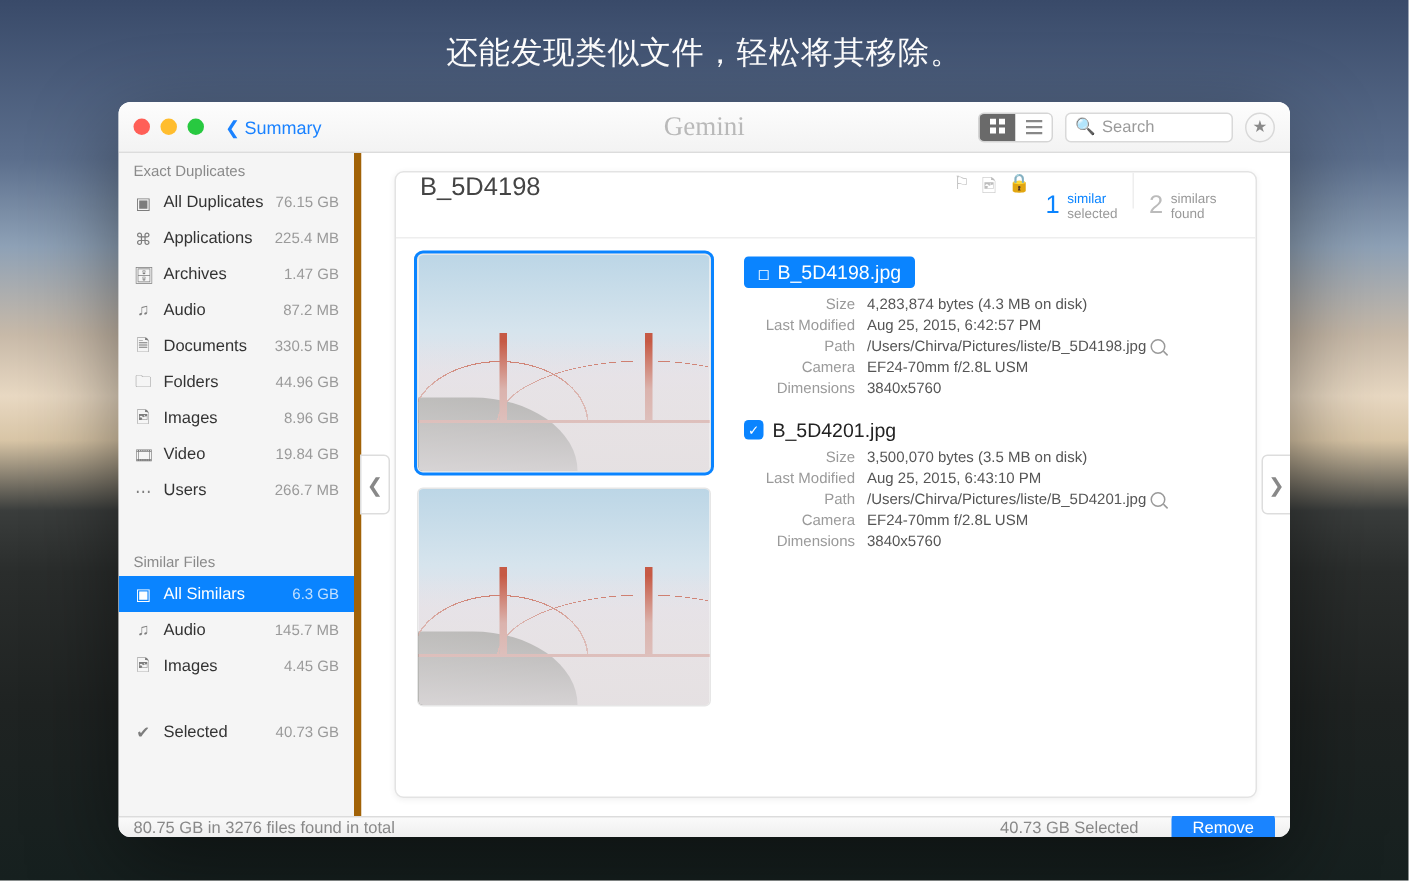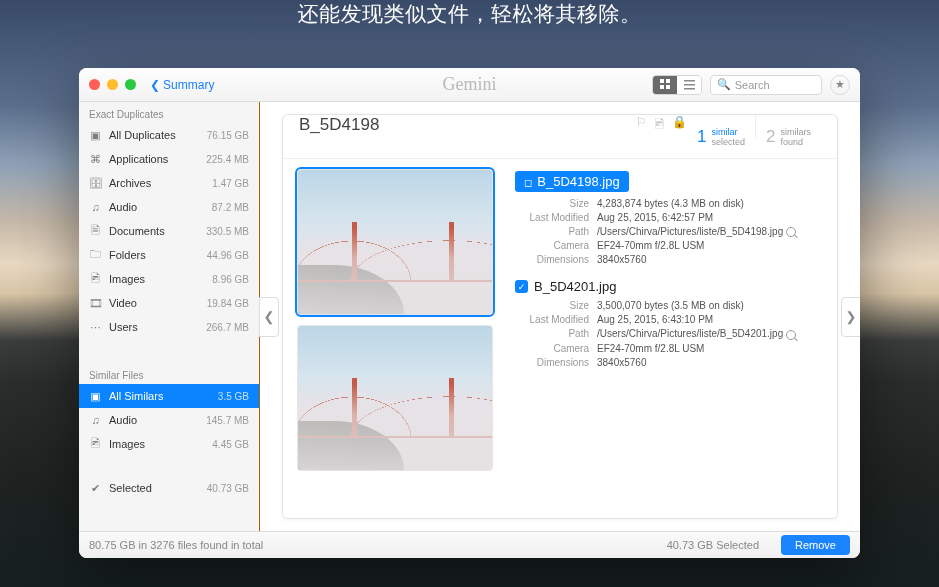--- a/index.html
+++ b/index.html
@@ -4,21 +4,21 @@
 <style>
   * { box-sizing: border-box; margin: 0; padding: 0; font-family: -apple-system, "Helvetica Neue", Arial, sans-serif; }
   html, body { width: 939px; height: 587px; overflow: hidden; }
   body {
     background: linear-gradient(180deg,
       #394a69 0%, #5b6e8c 18%, #8ea1b6 28%, #c7b9a8 38%,
       #e8d8c2 45%, #d8c5a6 50%, #3a3d3c 58%, #2a2d2c 65%,
       #1f2322 80%, #16201f 100%);
     position: relative;
   }
-  .subtitle { width: 100%; text-align: center; color: #fff; font-size: 21px; font-weight: 300; letter-spacing: .5px; }
+  .subtitle { width: 100%; text-align: center; color: #fff; font-size: 21px; font-weight: 300; padding-top: 21px; letter-spacing: .5px; }
 
   .window {
     position: absolute; left: 79px; top: 68px; width: 781px; height: 490px;
     background: #fff; border-radius: 8px; box-shadow: 0 20px 60px rgba(0,0,0,.45);
     display: flex; flex-direction: column; overflow: hidden;
   }
 
   
   .titlebar {
     height: 34px; background: linear-gradient(#fdfdfd,#f3f3f3); border-bottom: 1px solid #dcdcdc;
@@ -32,21 +32,21 @@
   .tb-right { margin-left:auto; display:flex; align-items:center; gap:8px; }
   .seg { display:flex; border:1px solid #d5d5d5; border-radius:4px; overflow:hidden; height:20px; }
   .seg .b { width:24px; display:flex; align-items:center; justify-content:center; background:#fff; }
   .seg .b.active { background:#6a6a6a; color:#fff; }
   .search { display:flex; align-items:center; border:1px solid #d9d9d9; border-radius:4px; height:20px; width:112px; padding:0 6px; color:#9a9a9a; font-size:11px; background:#fff; }
   .star { width:20px; height:20px; border:1px solid #d9d9d9; border-radius:50%; display:flex; align-items:center; justify-content:center; color:#8a8a8a; font-size:11px; }
 
   .body { flex:1; display:flex; overflow:hidden; }
 
   
-  .sidebar { width:181px; background:#f5f5f5; border-right:1px solid #a16207; font-size:11px; color:#444; overflow:hidden; }
+  .sidebar { width:162px; background:#f5f5f5; border-right:5px solid #a16207; font-size:11px; color:#444; overflow:hidden; }
   .shdr { padding:7px 10px 3px; color:#8a8a8a; font-size:10px; }
   .srow { height:24px; display:flex; align-items:center; padding:0 10px; gap:7px; cursor:pointer; }
   .srow .ic { width:13px; color:#7d7d7d; font-size:11px; text-align:center; }
   .srow .lab { flex:1; color:#333; }
   .srow .sz { color:#9a9a9a; font-size:10px; }
   .srow.active { background:#0a84ff; }
   .srow.active .lab,.srow.active .ic { color:#fff; }
   .srow.active .sz { color:rgba(255,255,255,.75); }
   .sgap { height:20px; }
 
@@ -94,21 +94,21 @@
   .meta .k { text-align:right; color:#9a9a9a; padding-right:8px; }
   .meta .v { color:#555; }
   .mag { display:inline-block; width:10px; height:10px; border:1px solid #999; border-radius:50%; position:relative; margin-left:3px; vertical-align:middle; }
   .mag::after { content:""; position:absolute; width:4px; height:1px; background:#999; right:-3px; bottom:-1px; transform:rotate(45deg); }
 
   .nav { position:absolute; top:50%; transform:translateY(-50%); width:20px; height:40px; background:#fff; border:1px solid #ddd; display:flex; align-items:center; justify-content:center; color:#888; cursor:pointer; font-size:13px; }
   .nav.l { left:-1px; border-radius:0 4px 4px 0; }
   .nav.r { right:-1px; border-radius:4px 0 0 4px; }
 
   
-  .footer { height:27px; background:linear-gradient(#fafafa,#efefef); border-top:1px solid #dcdcdc; display:flex; align-items:center; padding:0 10px; font-size:11px; color:#888; }
+  .footer { height:14px; background:linear-gradient(#fafafa,#efefef); border-top:1px solid #dcdcdc; display:flex; align-items:center; padding:0 10px; font-size:11px; color:#888; }
   .footer .sp { flex:1; }
   .rmbtn { background:#1a84ff; color:#fff; border:none; border-radius:4px; padding:4px 14px; font-size:11px; margin-left:22px; cursor:pointer; }
 
   svg { display:block; }
 </style>
 </head>
 <body>
 
 <div class="subtitle">还能发现类似文件，轻松将其移除。</div>
 
@@ -202,21 +202,21 @@
             <span class="ic">⋯</span>
             <span class="lab">Users</span>
             <span class="sz">266.7 MB</span>
           </div>
         </div>
       <div class="shdr" style="margin-top:24px;">Similar Files</div>
       <div id="sb-similar">
           <div class="srow active">
             <span class="ic">▣</span>
             <span class="lab">All Similars</span>
-            <span class="sz">3.5 GB</span>
+            <span class="sz">6.3 GB</span>
           </div>
           <div class="srow">
             <span class="ic">♫</span>
             <span class="lab">Audio</span>
             <span class="sz">145.7 MB</span>
           </div>
           <div class="srow">
             <span class="ic">🖻</span>
             <span class="lab">Images</span>
             <span class="sz">4.45 GB</span>

